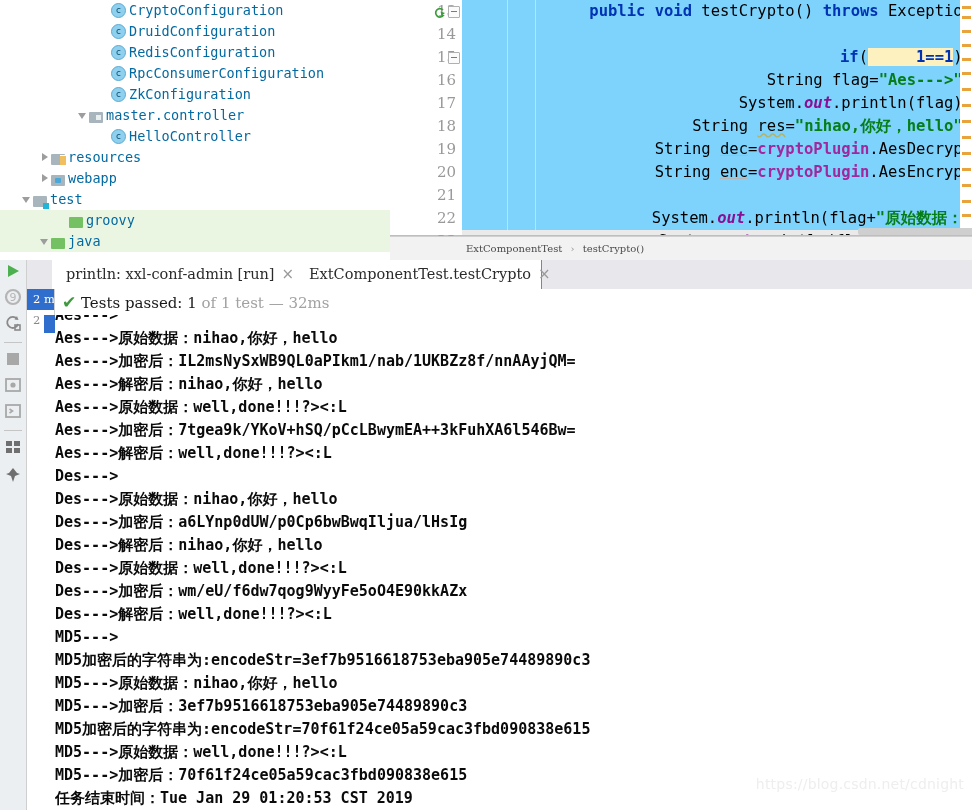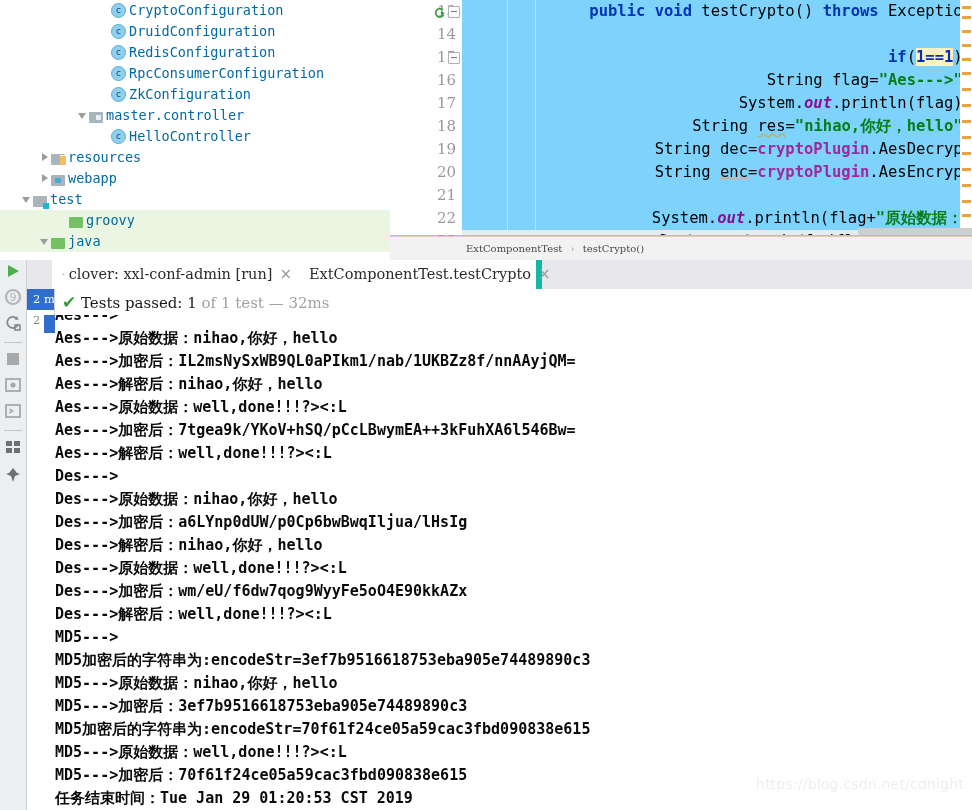--- a/index.html
+++ b/index.html
@@ -148,21 +148,21 @@
   .code-line {
     height: 23px; line-height: 23px; white-space: pre;
     font-size: 15.5px; font-family: "DejaVu Sans Mono", monospace;
     color: #000000;
   }
   .code-line.last { background: #eaeaea; }
   .kw { color: #0033b3; font-weight: bold; }
   .str { color: #067d17; font-weight: bold; }
   .fld { color: #871094; font-style: italic; font-weight: bold; }
   .purple { color: #a0289e; font-weight: bold; }
-  .num-hl { background: #fdf1c0; color: #0033b3; font-weight: bold; }
+  .num-hl { background: #fdf1c0; color: #0033b3; font-weight: bold; padding-left: 48px; }
   .und { text-decoration: underline; text-decoration-color: #b7b7b7; }
   .wavy {
     text-decoration: underline; text-decoration-style: wavy;
     text-decoration-color: #b3b36a;
   }
 
   
   .guide { position: absolute; top: 0; width: 1px; height: 235px; background: #d9d9d9; }
 
   
@@ -203,21 +203,21 @@
     font-family: "DejaVu Serif", serif; font-size: 14px; color: #333;
     padding-left: 0px;
   }
   .run-tab {
     position: absolute; top: 0; height: 29px; line-height: 29px;
     font-family: "DejaVu Serif", serif; font-size: 14.5px;
     color: #2b2b2b; white-space: nowrap;
     display: flex; align-items: center; box-sizing: border-box;
   }
   .run-tab.active {
-    background: #ffffff; border-right: 6px solid #14b8a6;
+    background: #ffffff; border-right: 1px solid #14b8a6;
   }
   .run-tab.sel {
     background: #ffffff;
   }
   .tab-close {
     color: #9a9a9a; font-size: 15px; margin-left: 7px;
     font-family: "DejaVu Sans", sans-serif;
   }
 
   
@@ -378,21 +378,21 @@
     <div id="run-tabs">
       <div id="run-label">un:</div>
 
       <div class="run-tab sel" style="left:52px; width:240px; padding-left:10px;">
         <svg width="17" height="17" viewBox="0 0 17 17" style="margin-right:4px">
           <circle cx="6" cy="5" r="3.2" fill="#8a8a8a"></circle>
           <circle cx="10.5" cy="5.4" r="2.6" fill="#a5a5a5"></circle>
           <circle cx="7.5" cy="9" r="2.8" fill="#9a9a9a"></circle>
           <circle cx="12.5" cy="11" r="2.6" fill="#5cb85c"></circle>
         </svg>
-        <span>clover: xxl-conf-admin [run]</span>
+        <span>println: xxl-conf-admin [run]</span>
         <span class="tab-close">×</span>
       </div>
 
       <div class="run-tab active" style="left:292px; width:250px; padding-left:12px;">
         <svg width="16" height="16" viewBox="0 0 16 16" style="margin-right:5px">
           <path d="M7 3 L7 13 L2.5 8 Z" fill="#4a90d9"></path>
           <path d="M9 3 L9 13 L13.5 8 Z" fill="#e07b39"></path>
         </svg>
         <span>ExtComponentTest.testCrypto</span>
         <span class="tab-close">×</span>

